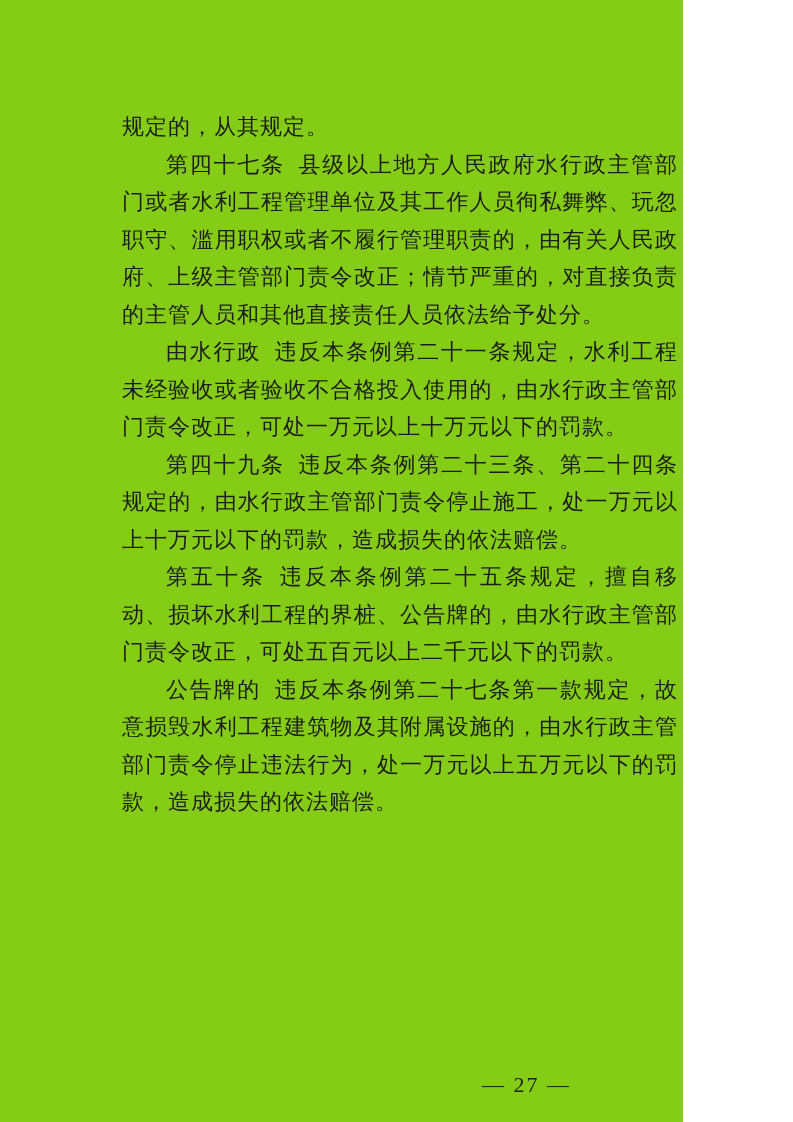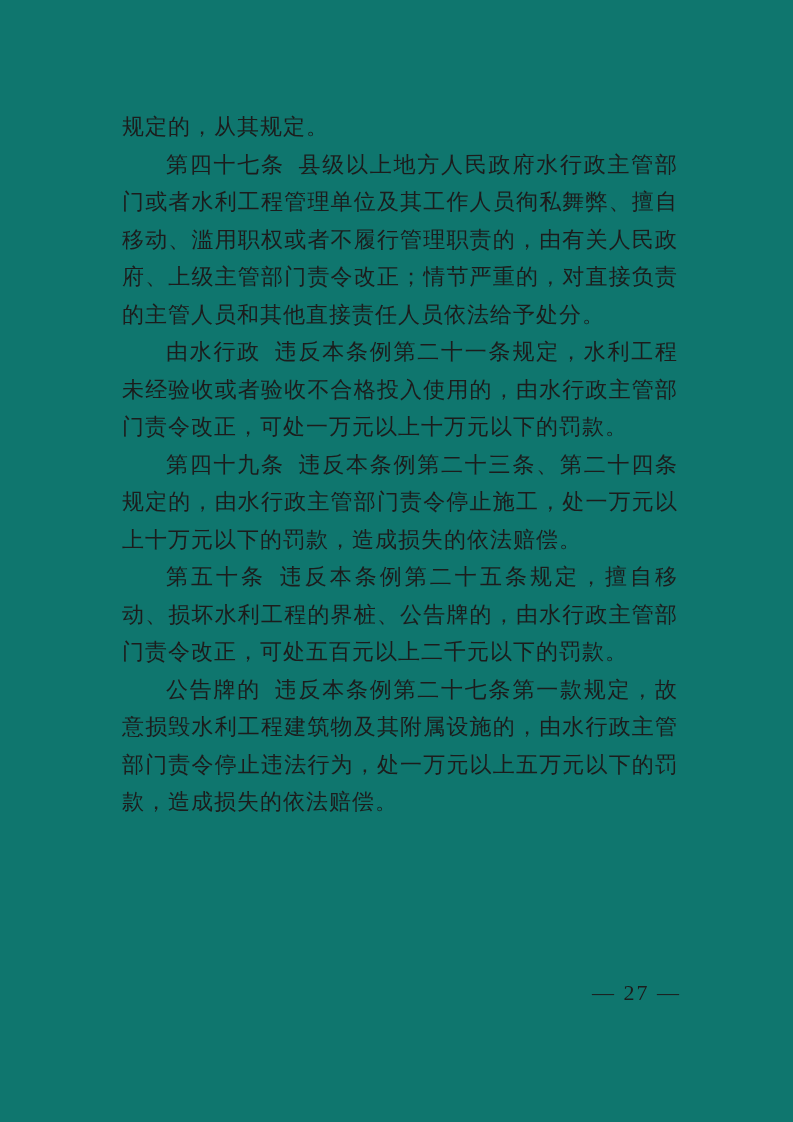--- a/index.html
+++ b/index.html
@@ -2,23 +2,23 @@
 <html lang="zh"><head>
 <meta charset="utf-8">
 <style>
   html, body {
     margin: 0;
     padding: 0;
     background: #ffffff;
   }
   .page {
     position: relative;
-    width: 793px;
+    width: 683px;
     height: 1122px;
-    background: #0f766e;
+    background: #84cc16;
     overflow: hidden;
     font-family: "Liberation Serif", "DejaVu Serif", serif;
     color: #1c1c1c;
   }
   .page-body {
     position: absolute;
     left: 122px;
     top: 108px;
     width: 556px;
   }
@@ -32,38 +32,38 @@
   }
   .para.continuation {
     text-indent: 0;
   }
   .para-heading:not(:empty) {
     font-weight: normal;
     margin-right: 0.62em;
   }
   .page-number {
     position: absolute;
-    top: 980px;
+    top: 1072px;
     right: 112px;
     font-size: 22px;
     letter-spacing: 2px;
     color: #1c1c1c;
     white-space: nowrap;
   }
 </style>
 </head>
 <body>
 
 <div class="page">
 
   <div class="page-body">
 
     <p class="para continuation"><span class="para-heading"></span><span class="para-text">规定的，从其规定。</span></p>
 
-    <p class="para"><span class="para-heading">第四十七条</span><span class="para-text">县级以上地方人民政府水行政主管部门或者水利工程管理单位及其工作人员徇私舞弊、擅自移动、滥用职权或者不履行管理职责的，由有关人民政府、上级主管部门责令改正；情节严重的，对直接负责的主管人员和其他直接责任人员依法给予处分。</span></p>
+    <p class="para"><span class="para-heading">第四十七条</span><span class="para-text">县级以上地方人民政府水行政主管部门或者水利工程管理单位及其工作人员徇私舞弊、玩忽职守、滥用职权或者不履行管理职责的，由有关人民政府、上级主管部门责令改正；情节严重的，对直接负责的主管人员和其他直接责任人员依法给予处分。</span></p>
 
     <p class="para"><span class="para-heading">由水行政</span><span class="para-text">违反本条例第二十一条规定，水利工程未经验收或者验收不合格投入使用的，由水行政主管部门责令改正，可处一万元以上十万元以下的罚款。</span></p>
 
     <p class="para"><span class="para-heading">第四十九条</span><span class="para-text">违反本条例第二十三条、第二十四条规定的，由水行政主管部门责令停止施工，处一万元以上十万元以下的罚款，造成损失的依法赔偿。</span></p>
 
     <p class="para"><span class="para-heading">第五十条</span><span class="para-text">违反本条例第二十五条规定，擅自移动、损坏水利工程的界桩、公告牌的，由水行政主管部门责令改正，可处五百元以上二千元以下的罚款。</span></p>
 
     <p class="para"><span class="para-heading">公告牌的</span><span class="para-text">违反本条例第二十七条第一款规定，故意损毁水利工程建筑物及其附属设施的，由水行政主管部门责令停止违法行为，处一万元以上五万元以下的罚款，造成损失的依法赔偿。</span></p>
 
 

